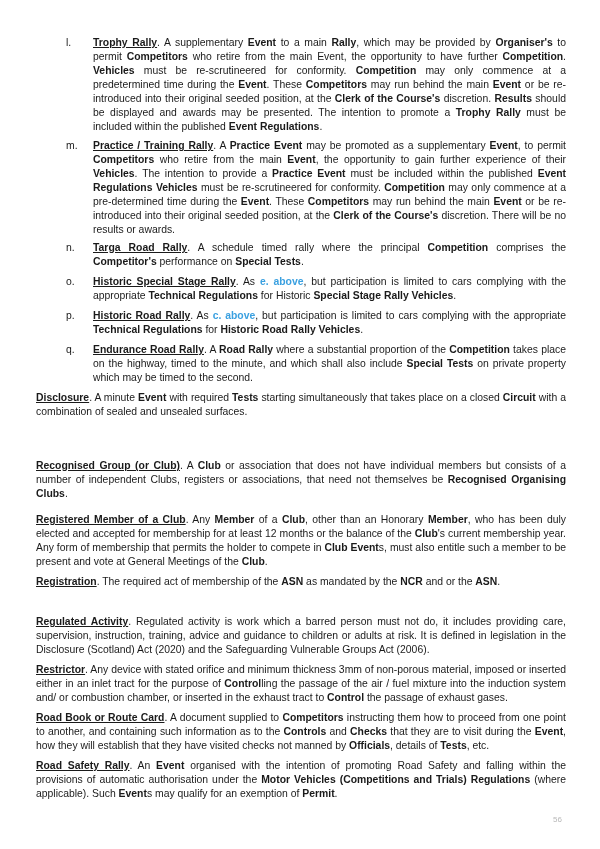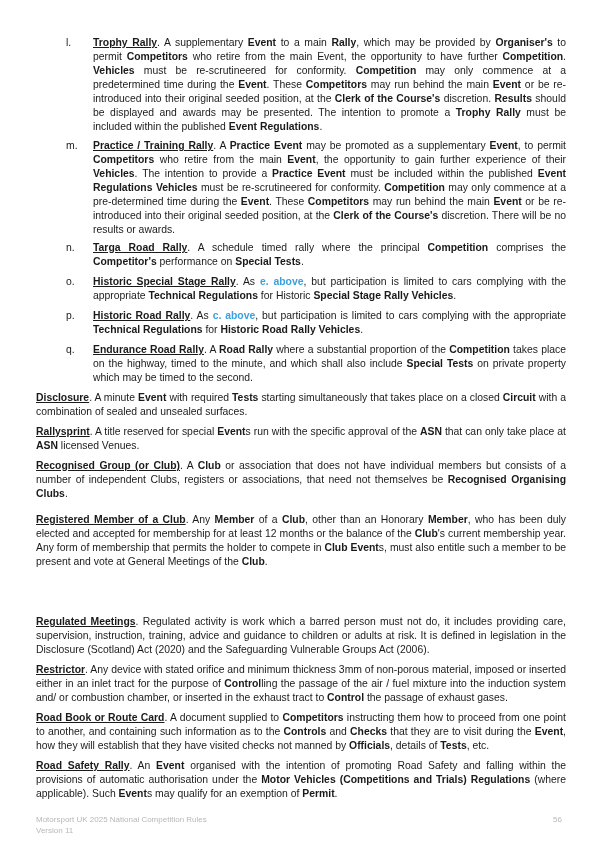--- a/index.html
+++ b/index.html
@@ -18,26 +18,22 @@
 
 <div class="page">
   <div class="sub" style="top:36px"><span class="lbl">l.</span><span class="content"><span class="term">Trophy Rally</span><span>. A supplementary </span><span style="font-weight: bold;">Event</span><span> to a main </span><span style="font-weight: bold;">Rally</span><span>, which may be provided by </span><span style="font-weight: bold;">Organiser's</span><span> to permit </span><span style="font-weight: bold;">Competitors</span><span> who retire from the main Event, the opportunity to have further </span><span style="font-weight: bold;">Competition</span><span>. </span><span style="font-weight: bold;">Vehicles</span><span> must be re-scrutineered for conformity. </span><span style="font-weight: bold;">Competition</span><span> may only commence at a predetermined time during the </span><span style="font-weight: bold;">Event</span><span>. These </span><span style="font-weight: bold;">Competitors</span><span> may run behind the main </span><span style="font-weight: bold;">Event</span><span> or be re-introduced into their original seeded position, at the </span><span style="font-weight: bold;">Clerk of the Course's</span><span> discretion. </span><span style="font-weight: bold;">Results</span><span> should be displayed and awards may be presented. The intention to promote a </span><span style="font-weight: bold;">Trophy Rally</span><span> must be included within the published </span><span style="font-weight: bold;">Event Regulations</span><span>.</span></span></div>
   <div class="sub" style="top:139px"><span class="lbl">m.</span><span class="content"><span class="term">Practice / Training Rally</span><span>. A </span><span style="font-weight: bold;">Practice Event</span><span> may be promoted as a supplementary </span><span style="font-weight: bold;">Event</span><span>, to permit </span><span style="font-weight: bold;">Competitors</span><span> who retire from the main </span><span style="font-weight: bold;">Event</span><span>, the opportunity to gain further experience of their </span><span style="font-weight: bold;">Vehicles</span><span>. The intention to provide a </span><span style="font-weight: bold;">Practice Event</span><span> must be included within the published </span><span style="font-weight: bold;">Event Regulations Vehicles</span><span> must be re-scrutineered for conformity. </span><span style="font-weight: bold;">Competition</span><span> may only commence at a pre-determined time during the </span><span style="font-weight: bold;">Event</span><span>. These </span><span style="font-weight: bold;">Competitors</span><span> may run behind the main </span><span style="font-weight: bold;">Event</span><span> or be re-introduced into their original seeded position, at the </span><span style="font-weight: bold;">Clerk of the Course's</span><span> discretion. There will be no results or awards.</span></span></div>
   <div class="sub" style="top:241px"><span class="lbl">n.</span><span class="content"><span class="term">Targa Road Rally</span><span>. A schedule timed rally where the principal </span><span style="font-weight: bold;">Competition</span><span> comprises the </span><span style="font-weight: bold;">Competitor's</span><span> performance on </span><span style="font-weight: bold;">Special Tests</span><span>.</span></span></div>
   <div class="sub" style="top:275px"><span class="lbl">o.</span><span class="content"><span class="term">Historic Special Stage Rally</span><span>. As </span><span class="link" style="color: rgb(58, 160, 224);">e. above</span><span>, but participation is limited to cars complying with the appropriate </span><span style="font-weight: bold;">Technical Regulations</span><span> for Historic </span><span style="font-weight: bold;">Special Stage Rally Vehicles</span><span>.</span></span></div>
   <div class="sub" style="top:309px"><span class="lbl">p.</span><span class="content"><span class="term">Historic Road Rally</span><span>. As </span><span class="link" style="color: rgb(58, 160, 224);">c. above</span><span>, but participation is limited to cars complying with the appropriate </span><span style="font-weight: bold;">Technical Regulations</span><span> for </span><span style="font-weight: bold;">Historic Road Rally Vehicles</span><span>.</span></span></div>
   <div class="sub" style="top:343px"><span class="lbl">q.</span><span class="content"><span class="term">Endurance Road Rally</span><span>. A </span><span style="font-weight: bold;">Road Rally</span><span> where a substantial proportion of the </span><span style="font-weight: bold;">Competition</span><span> takes place on the highway, timed to the minute, and which shall also include </span><span style="font-weight: bold;">Special Tests</span><span> on private property which may be timed to the second.</span></span></div>
 
   <div class="def" style="top:391px"><span class="term">Disclosure</span><span>. A minute </span><span style="font-weight: bold;">Event</span><span> with required </span><span style="font-weight: bold;">Tests</span><span> starting simultaneously that takes place on a closed </span><span style="font-weight: bold;">Circuit</span><span> with a combination of sealed and unsealed surfaces.</span></div>
-  <div class="def" style="top:425px"><span class="term">Rallysprint</span><span>. A title reserved for special </span><span style="font-weight: bold;">Event</span><span>s run with the specific approval of the </span><span style="font-weight: bold;">ASN</span><span> that can only take place at </span><span style="font-weight: bold;">ASN</span><span> licensed Venues.</span></div>
   <div class="def" style="top:459px"><span class="term">Recognised Group (or Club)</span><span>. A </span><span style="font-weight: bold;">Club</span><span> or association that does not have individual members but consists of a number of independent Clubs, registers or associations, that need not themselves be </span><span style="font-weight: bold;">Recognised Organising Clubs</span><span>.</span></div>
   <div class="def" style="top:513px"><span class="term">Registered Member of a Club</span><span>. Any </span><span style="font-weight: bold;">Member</span><span> of a </span><span style="font-weight: bold;">Club</span><span>, other than an Honorary </span><span style="font-weight: bold;">Member</span><span>, who has been duly elected and accepted for membership for at least 12 months or the balance of the </span><span style="font-weight: bold;">Club</span><span>'s current membership year. Any form of membership that permits the holder to compete in </span><span style="font-weight: bold;">Club Event</span><span>s, must also entitle such a member to be present and vote at General Meetings of the </span><span style="font-weight: bold;">Club</span><span>.</span></div>
-  <div class="def" style="top:615px"><span class="term">Regulated Meetings</span><span>. Regulated activity is work which a barred person must not do, it includes providing care, supervision, instruction, training, advice and guidance to children or adults at risk. It is defined in legislation in the Disclosure (Scotland) Act (2020) and the Safeguarding Vulnerable Groups Act (2006).</span></div>
+  <div class="def" style="top:575px"><span class="term">Registration</span><span>. The required act of membership of the </span><span style="font-weight: bold;">ASN</span><span> as mandated by the </span><span style="font-weight: bold;">NCR</span><span> and or the </span><span style="font-weight: bold;">ASN</span><span>.</span></div>
+  <div class="def" style="top:615px"><span class="term">Regulated Activity</span><span>. Regulated activity is work which a barred person must not do, it includes providing care, supervision, instruction, training, advice and guidance to children or adults at risk. It is defined in legislation in the Disclosure (Scotland) Act (2020) and the Safeguarding Vulnerable Groups Act (2006).</span></div>
   <div class="def" style="top:663px"><span class="term">Restrictor</span><span>. Any device with stated orifice and minimum thickness 3mm of non-porous material, imposed or inserted either in an inlet tract for the purpose of </span><span style="font-weight: bold;">Control</span><span>ling the passage of the air / fuel mixture into the induction system and/ or combustion chamber, or inserted in the exhaust tract to </span><span style="font-weight: bold;">Control</span><span> the passage of exhaust gases.</span></div>
   <div class="def" style="top:711px"><span class="term">Road Book or Route Card</span><span>. A document supplied to </span><span style="font-weight: bold;">Competitors</span><span> instructing them how to proceed from one point to another, and containing such information as to the </span><span style="font-weight: bold;">Controls</span><span> and </span><span style="font-weight: bold;">Checks</span><span> that they are to visit during the </span><span style="font-weight: bold;">Event</span><span>, how they will establish that they have visited checks not manned by </span><span style="font-weight: bold;">Officials</span><span>, details of </span><span style="font-weight: bold;">Tests</span><span>, etc.</span></div>
   <div class="def" style="top:759px"><span class="term">Road Safety Rally</span><span>. An </span><span style="font-weight: bold;">Event</span><span> organised with the intention of promoting Road Safety and falling within the provisions of automatic authorisation under the </span><span style="font-weight: bold;">Motor Vehicles (Competitions and Trials) Regulations</span><span> (where applicable). Such </span><span style="font-weight: bold;">Event</span><span>s may qualify for an exemption of </span><span style="font-weight: bold;">Permit</span><span>.</span></div>
 
-  <div class="footer" style="left:36px">
-    <div>Motorsport UK 2025 National Competition Rules</div>
-    <div>Version 11</div>
-  </div>
   <div class="footer" style="left:553px">56</div>
 </div>
 
 </body></html>

